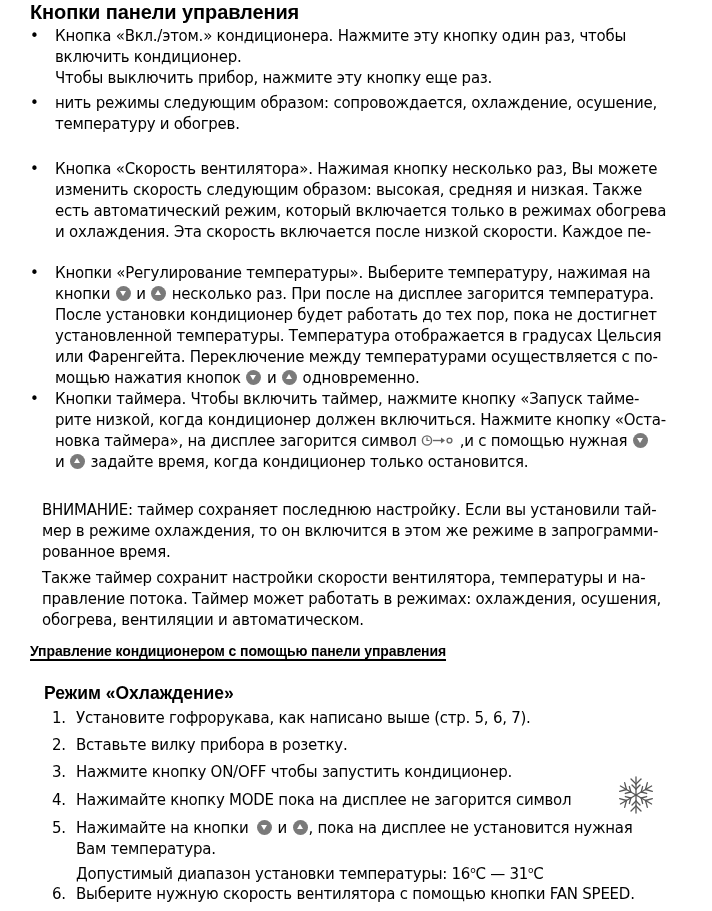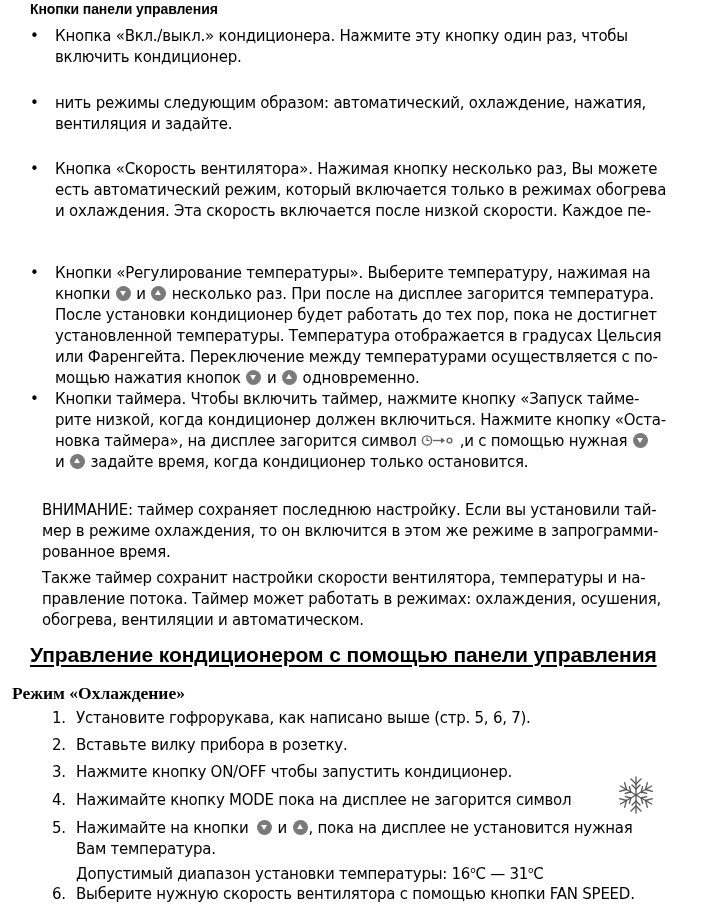--- a/index.html
+++ b/index.html
@@ -5,36 +5,36 @@
   html, body { margin: 0; padding: 0; background: #ffffff; }
   body {
     width: 712px; height: 911px; overflow: hidden; position: relative;
     font-family: "DejaVu Sans", sans-serif;
     color: #000;
   }
   .page { position: absolute; left: 0; top: 0; width: 712px; }
   .h1 {
     position: absolute; left: 30px; top: 1px;
     font-family: "Liberation Sans", sans-serif; font-weight: bold;
-    font-size: 14px; letter-spacing: -0.1px;
+    font-size: 20px; letter-spacing: -0.1px;
   }
   .para { font-size: 15px; line-height: 21px; letter-spacing: -0.25px; }
   .bullet-item { position: absolute; left: 30px; width: 670px; }
   .bullet-dot { position: absolute; left: 0; top: 0; font-size: 15px; line-height: 21px; }
   .bullet-text { position: absolute; left: 25px; width: 650px; }
   .plain { position: absolute; left: 42px; width: 672px; }
   .h2 {
     position: absolute; left: 30px; top: 643px;
     font-family: "Liberation Sans", sans-serif; font-weight: bold;
-    font-size: 21px; text-decoration: underline; text-decoration-thickness: 2px;
+    font-size: 14px; text-decoration: underline; text-decoration-thickness: 2px;
     text-underline-offset: 3px; letter-spacing: -0.1px;
   }
   .h3 {
-    position: absolute; left: 12px; top: 683px;
-    font-family: Liberation Serif, serif; font-weight: bold;
+    position: absolute; left: 44px; top: 683px;
+    font-family: Liberation Sans, sans-serif; font-weight: bold;
     font-size: 17.5px;
   }
   .step { position: absolute; left: 52px; width: 650px; }
   .step-num { position: absolute; left: 0; top: 0; }
   .step-text { position: absolute; left: 24px; width: 630px; }
   .btn-icon {
     display: inline-block; width: 15px; height: 15px; border-radius: 50%;
     background: #7a7a7a; vertical-align: -2px; position: relative; margin: 0 1px;
   }
   .btn-icon.down::after {
@@ -54,37 +54,39 @@
 </head>
 <body>
 
 <div class="page">
 
   <div class="h1">Кнопки панели управления</div>
 
   <div class="bullet-item para" style="top:26px;">
     <span class="bullet-dot">•</span>
     <div class="bullet-text">
-      <div>Кнопка «Вкл./выкл.» кондиционера. Нажмите эту кнопку один раз, чтобы</div>
+      <div>Кнопка «Вкл./этом.» кондиционера. Нажмите эту кнопку один раз, чтобы</div>
       <div>включить кондиционер.</div>
+      <div>Чтобы выключить прибор, нажмите эту кнопку еще раз.</div>
     </div>
   </div>
 
   <div class="bullet-item para" style="top:93px;">
     <span class="bullet-dot">•</span>
     <div class="bullet-text">
-      <div>нить режимы следующим образом: автоматический, охлаждение, нажатия,</div>
-      <div>вентиляция и задайте.</div>
+      <div>нить режимы следующим образом: сопровождается, охлаждение, осушение,</div>
+      <div>температуру и обогрев.</div>
     </div>
   </div>
 
   <div class="bullet-item para" style="top:159px;">
     <span class="bullet-dot">•</span>
     <div class="bullet-text">
       <div>Кнопка «Скорость вентилятора». Нажимая кнопку несколько раз, Вы можете</div>
+      <div>изменить скорость следующим образом: высокая, средняя и низкая. Также</div>
       <div>есть автоматический режим, который включается только в режимах обогрева</div>
       <div>и охлаждения. Эта скорость включается после низкой скорости. Каждое пе-</div>
     </div>
   </div>
 
   <div class="bullet-item para" style="top:263px;">
     <span class="bullet-dot">•</span>
     <div class="bullet-text">
       <div>Кнопки «Регулирование температуры». Выберите температуру, нажимая на</div>
       <div>

